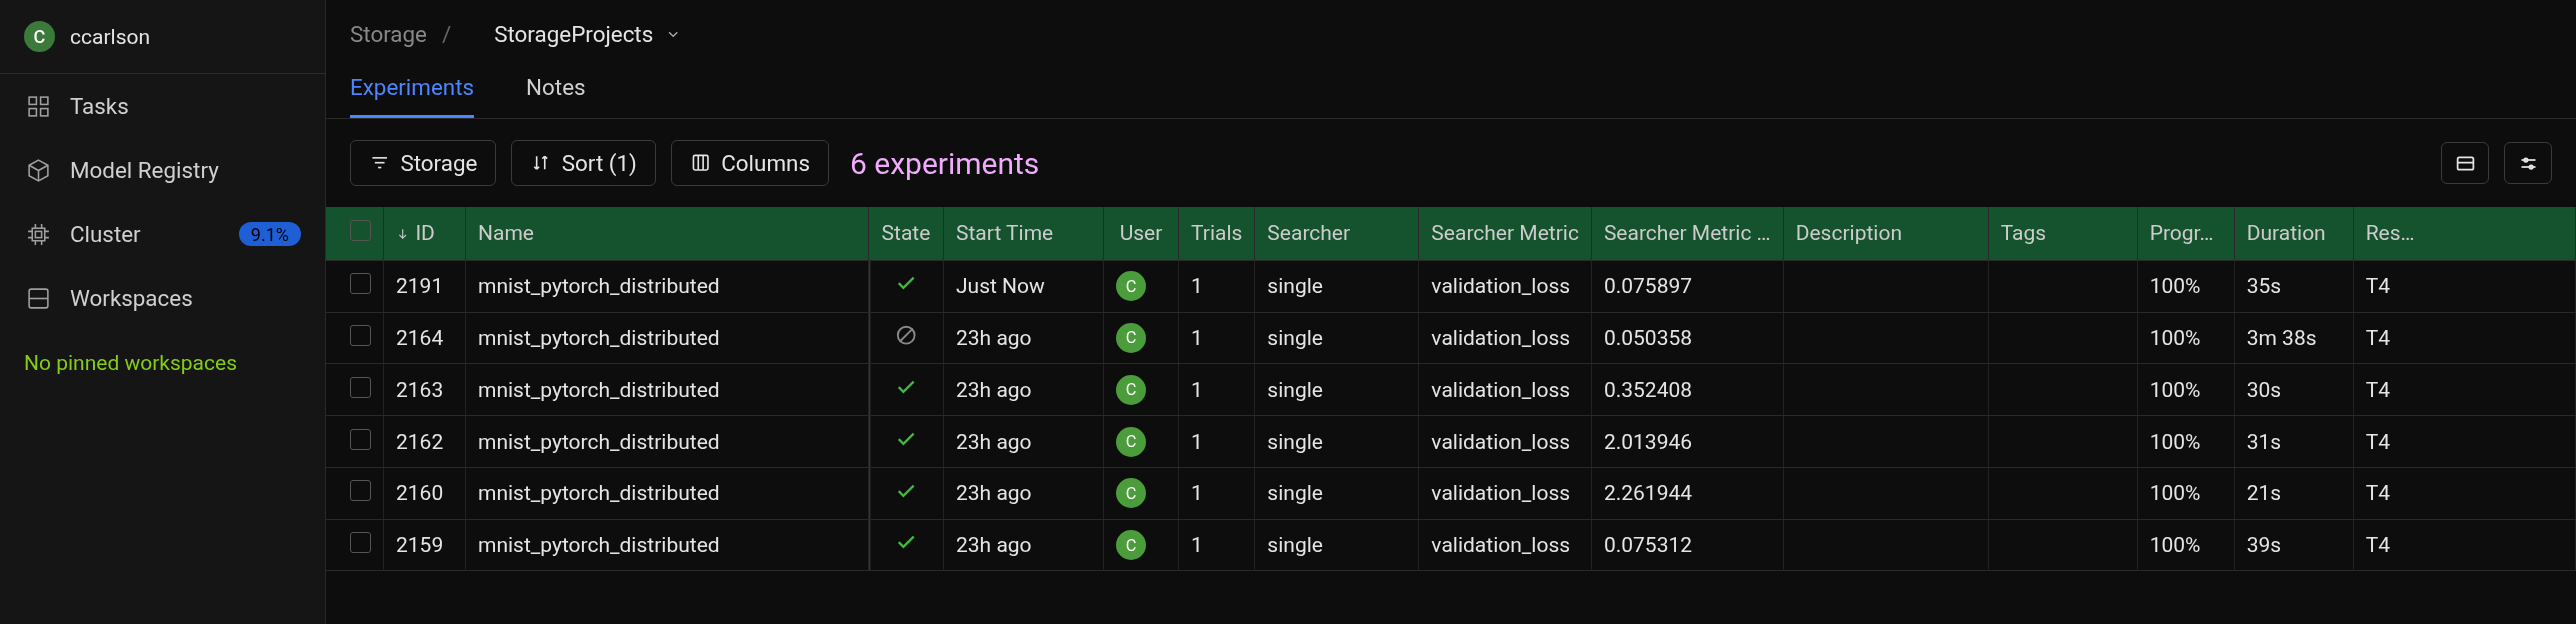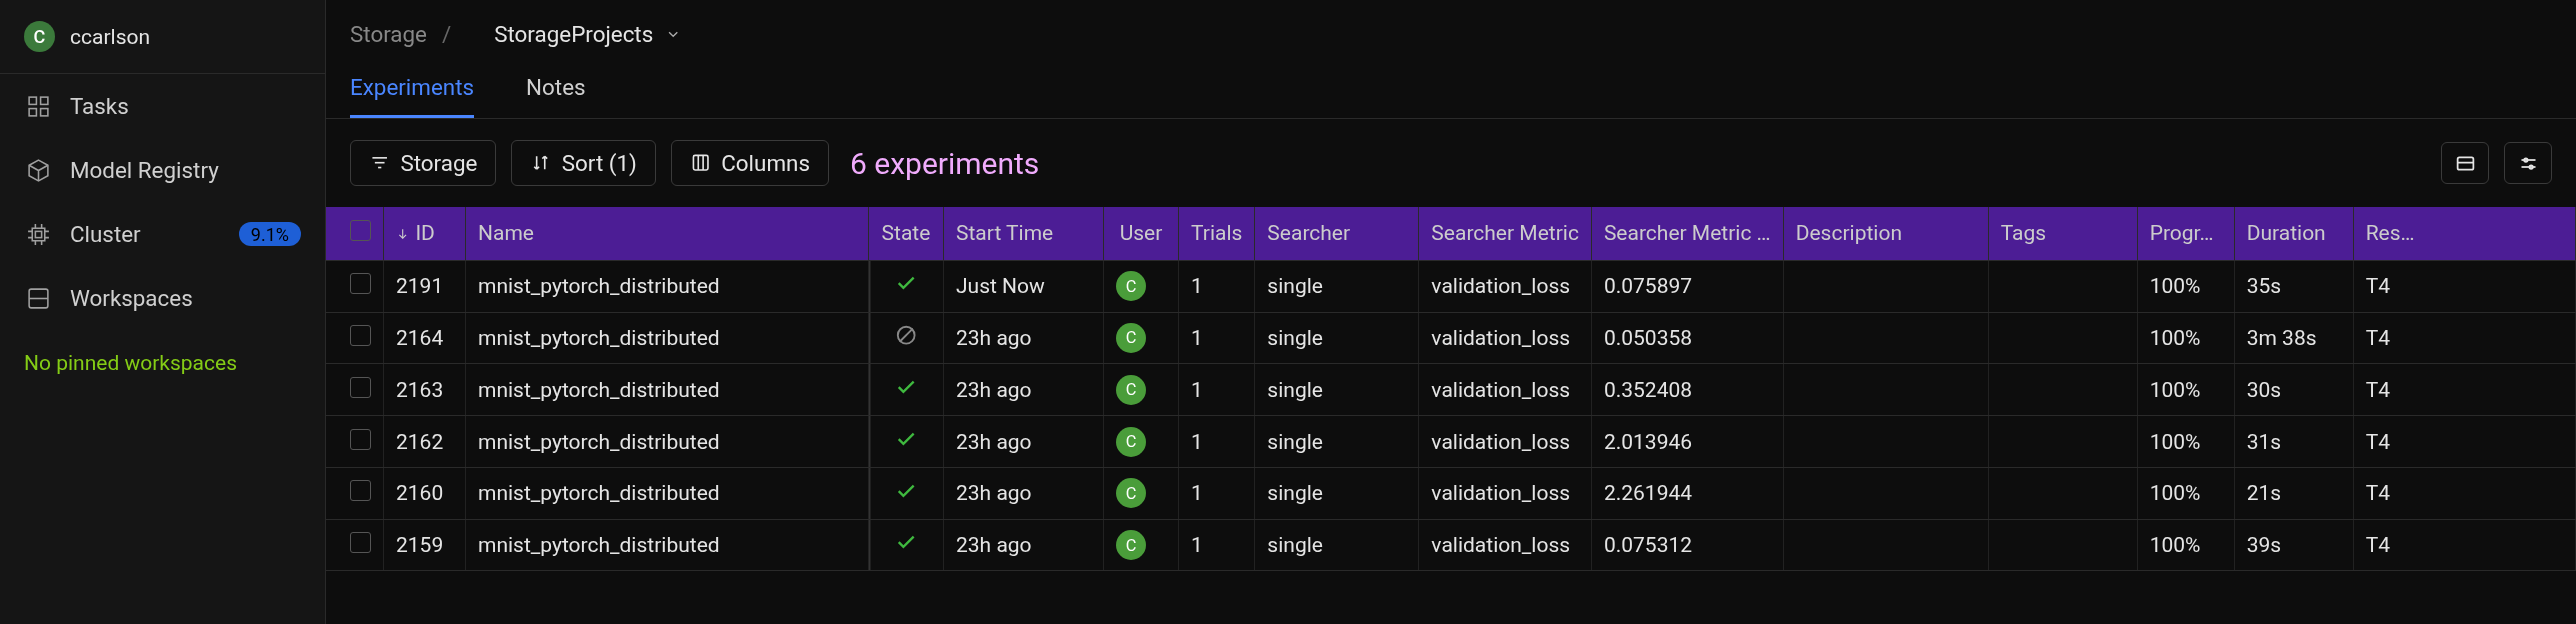--- a/index.html
+++ b/index.html
@@ -176,21 +176,21 @@
   width: 100%;
   border-collapse: collapse;
   font-size: 21px;
 }
 thead th {
   text-align: left;
   padding: 13.4px 12px;
   color: #ccc;
   font-weight: 400;
   border-bottom: 0.7px solid #2a2a2a;
-  background: #4c1d95;
+  background: #14532d;
   white-space: nowrap;
   border-right: 0.7px solid #2a2a2a;
 }
 tbody td {
   padding: 10.4px 12px;
   border-bottom: 0.7px solid #2a2a2a;
   color: #e5e5e5;
   white-space: nowrap;
   border-right: 0.7px solid #222;
 }

